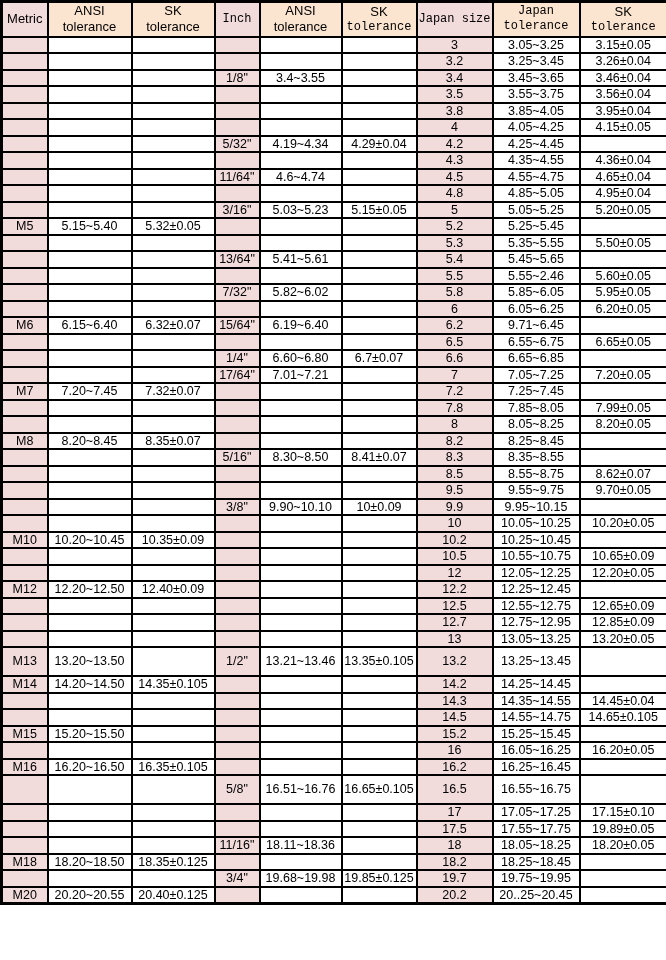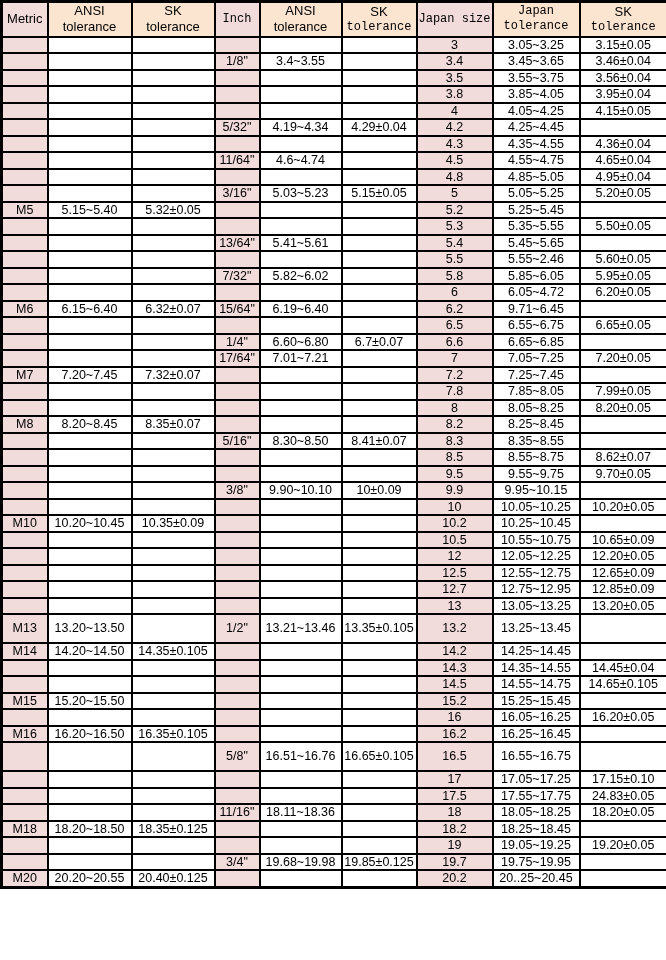--- a/index.html
+++ b/index.html
@@ -118,20 +118,31 @@
           <td></td>
           <td></td>
           <td class="label-col">3</td>
           <td>3.05~3.25</td>
           <td>3.15±0.05</td>
         </tr>
         <tr class="row">
           <td class="label-col"></td>
           <td></td>
           <td></td>
+          <td class="label-col"></td>
+          <td></td>
+          <td></td>
+          <td class="label-col">3.2</td>
+          <td>3.25~3.45</td>
+          <td>3.26±0.04</td>
+        </tr>
+        <tr class="row">
+          <td class="label-col"></td>
+          <td></td>
+          <td></td>
           <td class="label-col">1/8"</td>
           <td>3.4~3.55</td>
           <td></td>
           <td class="label-col">3.4</td>
           <td>3.45~3.65</td>
           <td>3.46±0.04</td>
         </tr>
         <tr class="row">
           <td class="label-col"></td>
           <td></td>
@@ -276,21 +287,21 @@
           <td>5.95±0.05</td>
         </tr>
         <tr class="row">
           <td class="label-col"></td>
           <td></td>
           <td></td>
           <td class="label-col"></td>
           <td></td>
           <td></td>
           <td class="label-col">6</td>
-          <td>6.05~4.72</td>
+          <td>6.05~6.25</td>
           <td>6.20±0.05</td>
         </tr>
         <tr class="row">
           <td class="label-col">M6</td>
           <td>6.15~6.40</td>
           <td>6.32±0.07</td>
           <td class="label-col">15/64"</td>
           <td>6.19~6.40</td>
           <td></td>
           <td class="label-col">6.2</td>
@@ -456,20 +467,31 @@
           <td></td>
           <td></td>
           <td class="label-col"></td>
           <td></td>
           <td></td>
           <td class="label-col">12</td>
           <td>12.05~12.25</td>
           <td>12.20±0.05</td>
         </tr>
         <tr class="row">
+          <td class="label-col">M12</td>
+          <td>12.20~12.50</td>
+          <td>12.40±0.09</td>
+          <td class="label-col"></td>
+          <td></td>
+          <td></td>
+          <td class="label-col">12.2</td>
+          <td>12.25~12.45</td>
+          <td></td>
+        </tr>
+        <tr class="row">
           <td class="label-col"></td>
           <td></td>
           <td></td>
           <td class="label-col"></td>
           <td></td>
           <td></td>
           <td class="label-col">12.5</td>
           <td>12.55~12.75</td>
           <td>12.65±0.09</td>
         </tr>
@@ -596,21 +618,21 @@
         </tr>
         <tr class="row">
           <td class="label-col"></td>
           <td></td>
           <td></td>
           <td class="label-col"></td>
           <td></td>
           <td></td>
           <td class="label-col">17.5</td>
           <td>17.55~17.75</td>
-          <td>24.83±0.05</td>
+          <td>19.89±0.05</td>
         </tr>
         <tr class="row">
           <td class="label-col"></td>
           <td></td>
           <td></td>
           <td class="label-col">11/16"</td>
           <td>18.11~18.36</td>
           <td></td>
           <td class="label-col">18</td>
           <td>18.05~18.25</td>
@@ -619,31 +641,20 @@
         <tr class="row">
           <td class="label-col">M18</td>
           <td>18.20~18.50</td>
           <td>18.35±0.125</td>
           <td class="label-col"></td>
           <td></td>
           <td></td>
           <td class="label-col">18.2</td>
           <td>18.25~18.45</td>
           <td></td>
-        </tr>
-        <tr class="row">
-          <td class="label-col"></td>
-          <td></td>
-          <td></td>
-          <td class="label-col"></td>
-          <td></td>
-          <td></td>
-          <td class="label-col">19</td>
-          <td>19.05~19.25</td>
-          <td>19.20±0.05</td>
         </tr>
         <tr class="row">
           <td class="label-col"></td>
           <td></td>
           <td></td>
           <td class="label-col">3/4"</td>
           <td>19.68~19.98</td>
           <td>19.85±0.125</td>
           <td class="label-col">19.7</td>
           <td>19.75~19.95</td>

